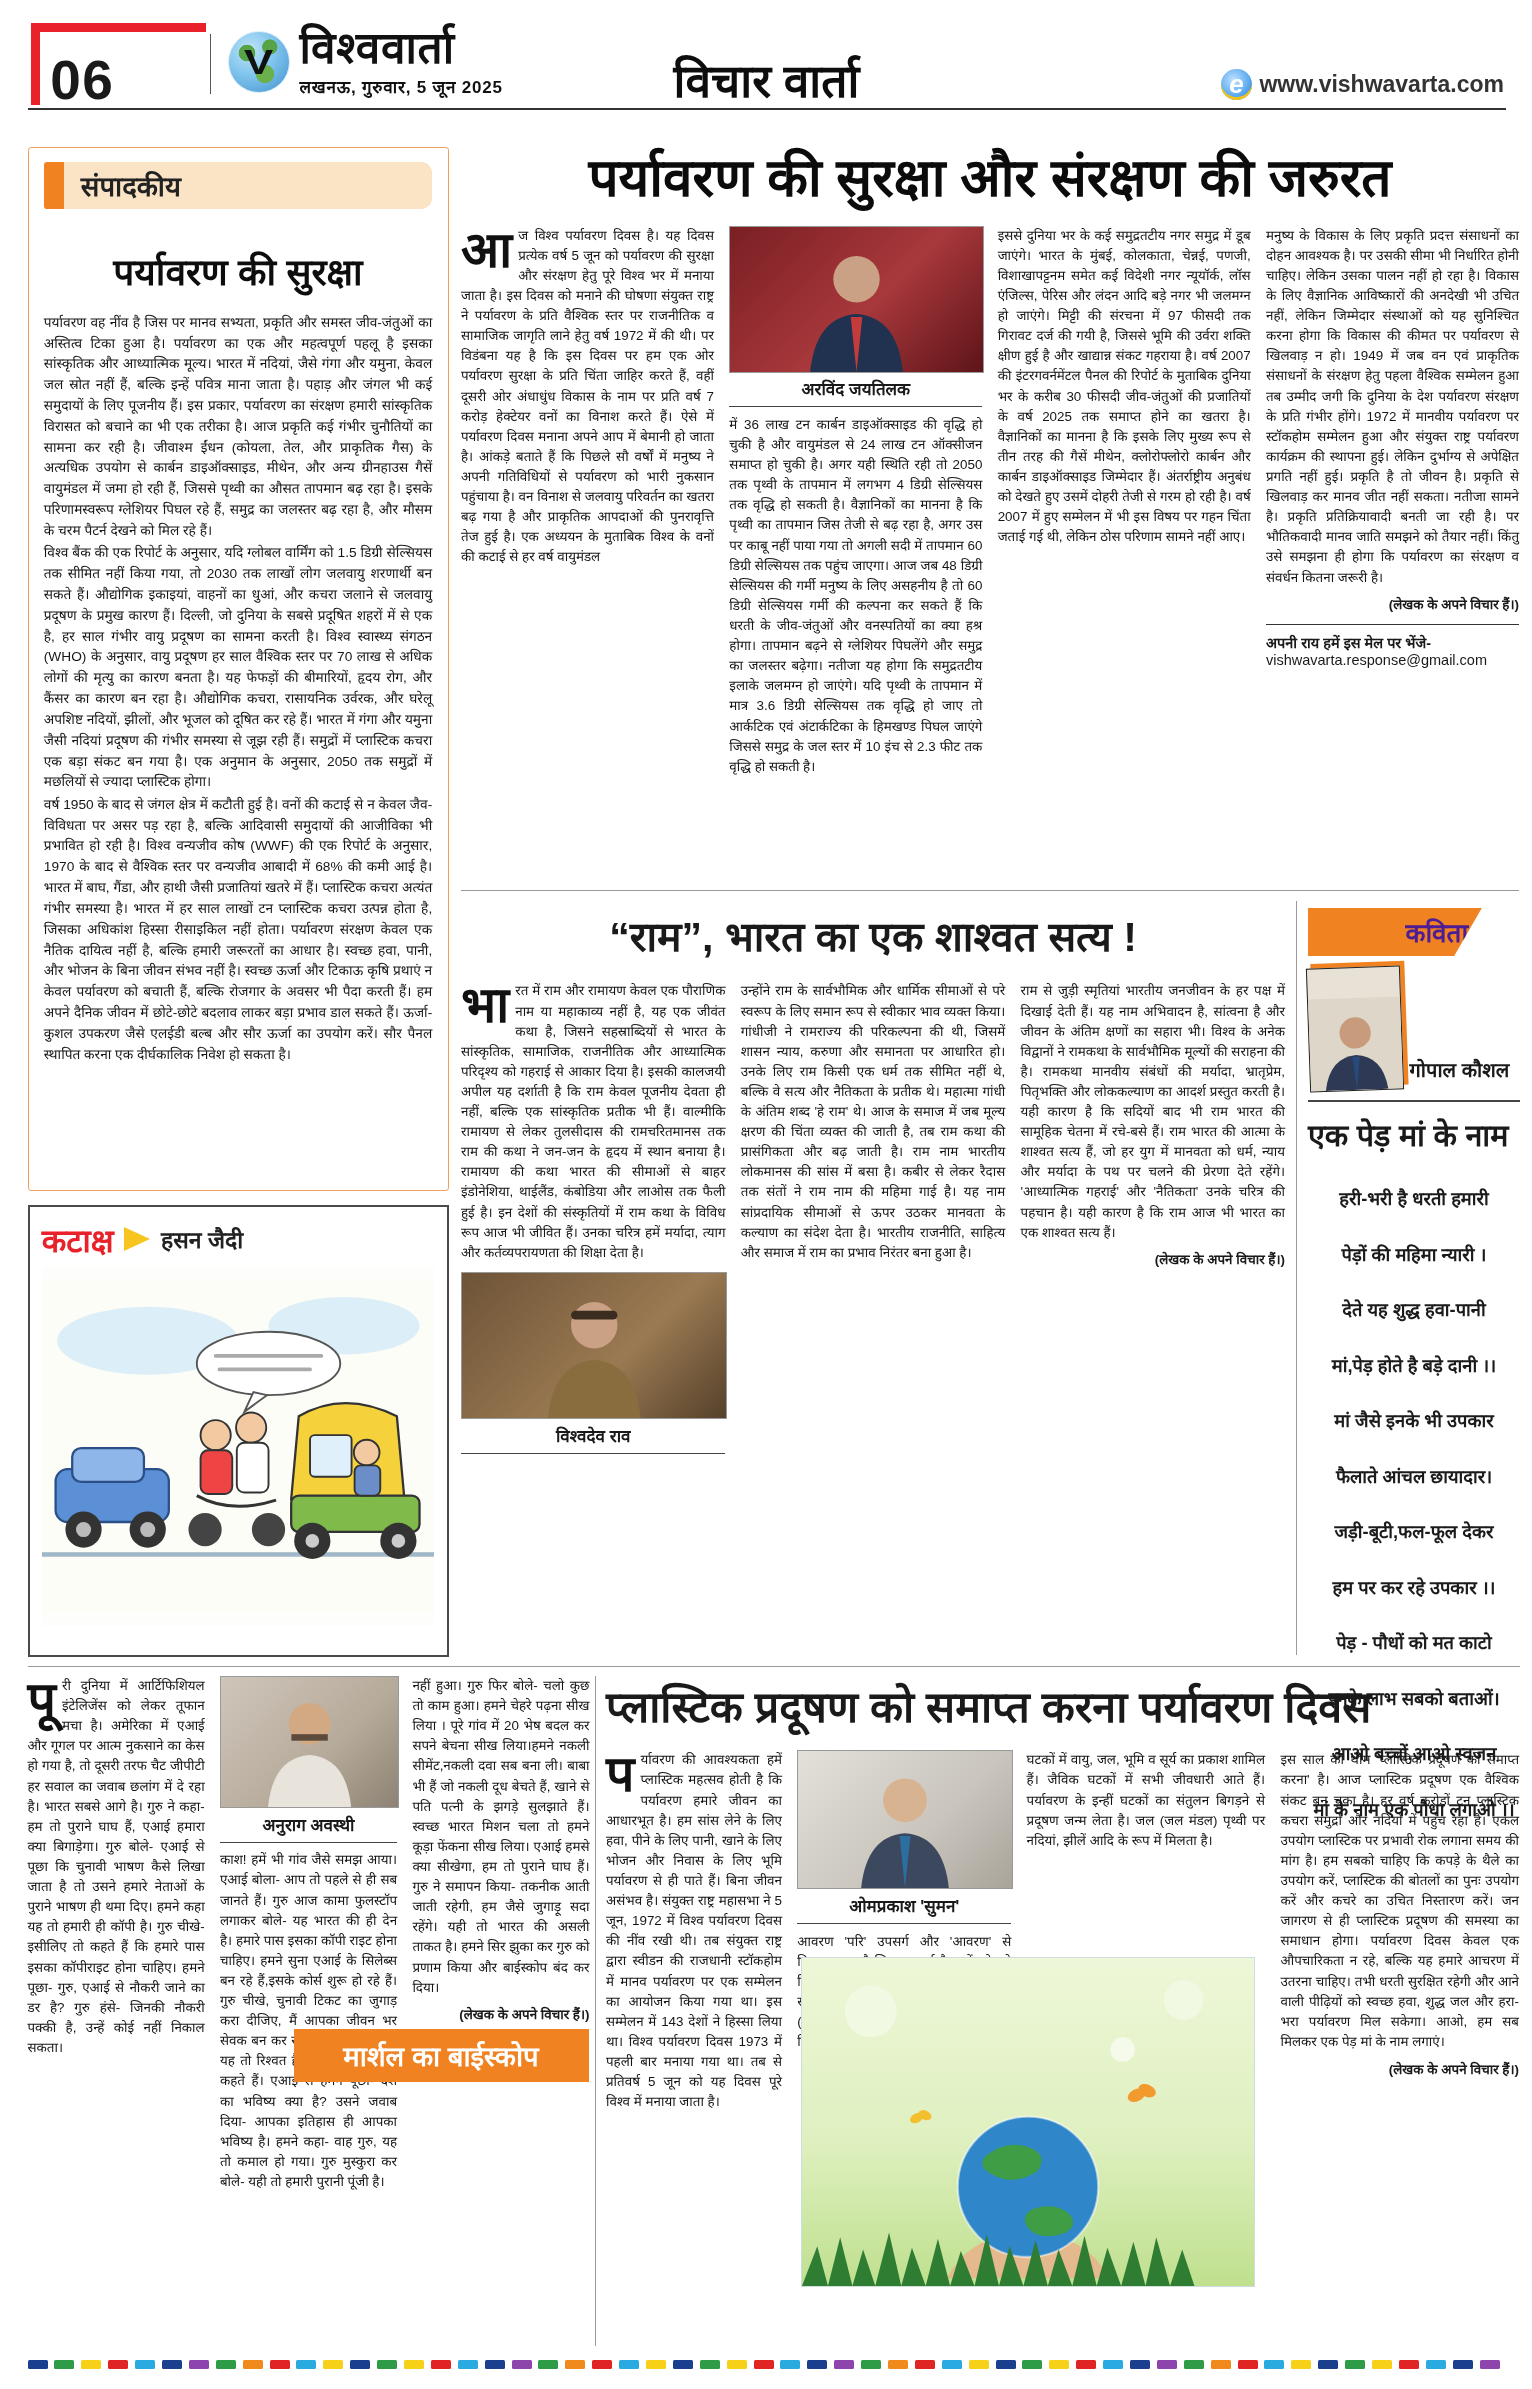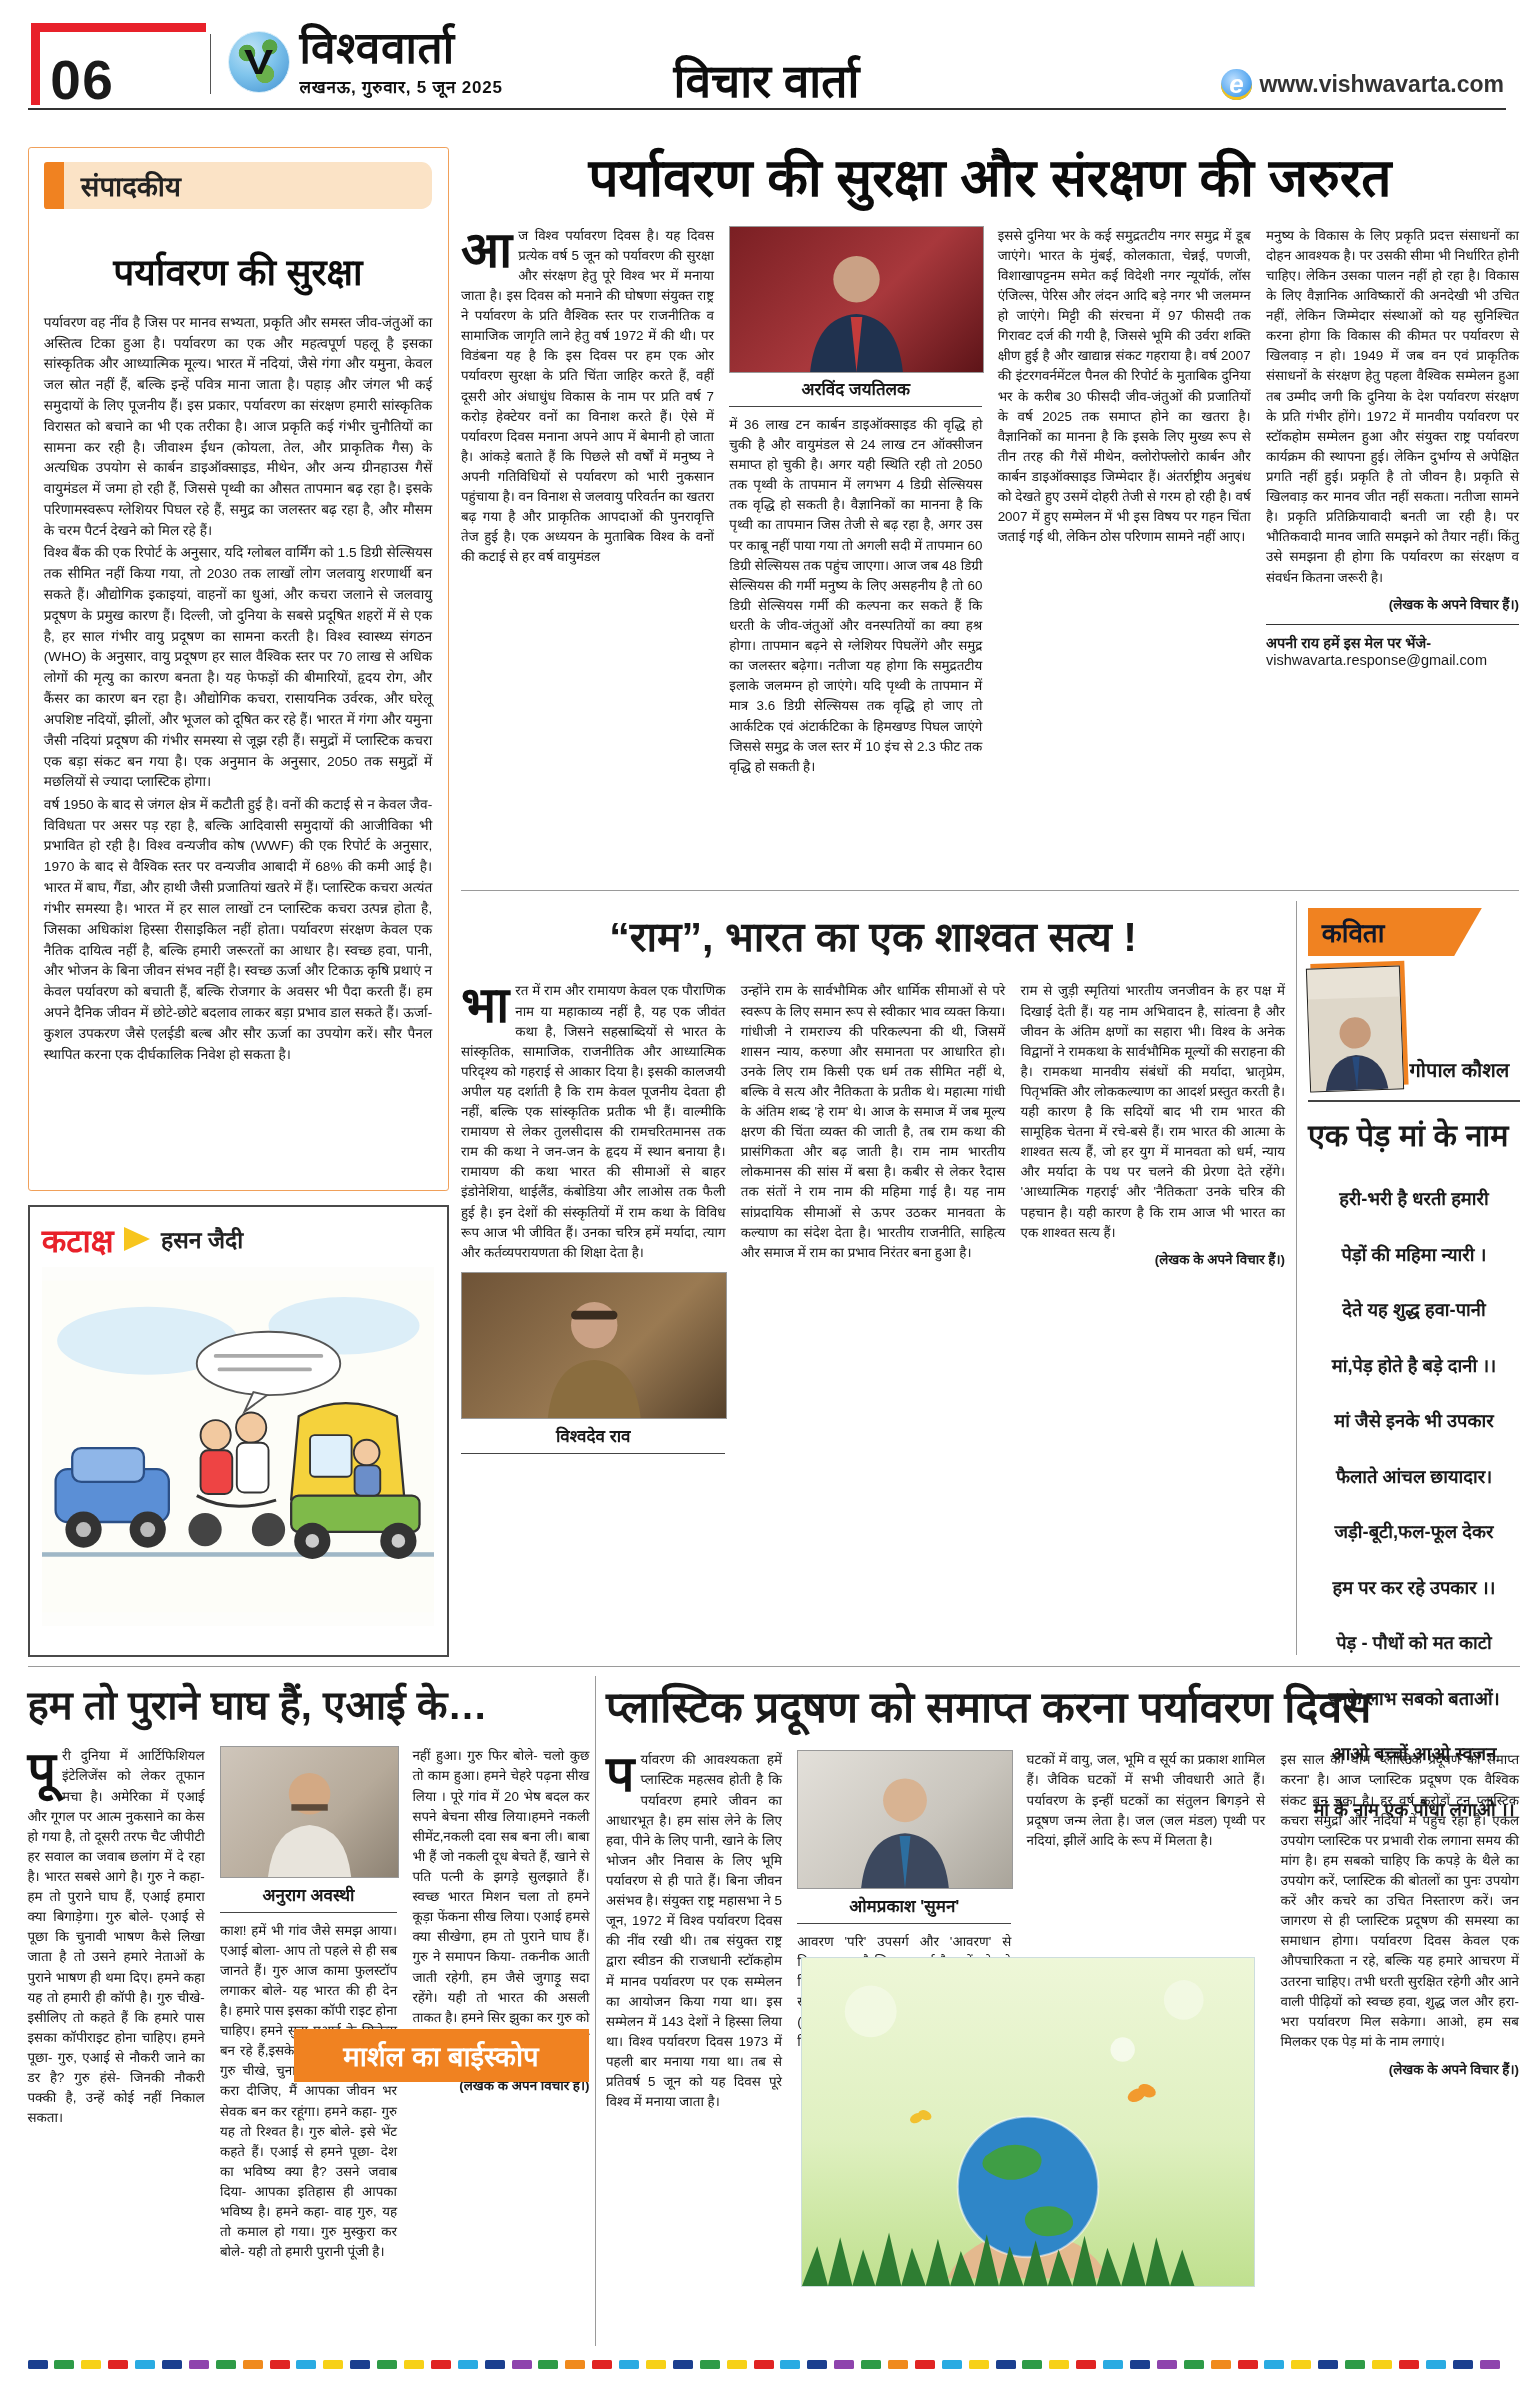--- a/index.html
+++ b/index.html
@@ -72,22 +72,22 @@
   .main-headline{text-align:center;font-size:53px;font-weight:800;color:#0b0b0b;line-height:1.05;margin:0 0 20px 0;}
   .feedback{border-top:1.5px solid #333;margin-top:10.7px;padding-top:7.6px;font-size:14.5px;font-weight:700;}
   .feedback .em{font-family:"Liberation Sans",sans-serif;font-weight:400;}
 
   
   .ram-article{position:absolute;left:461px;top:901px;width:824px;height:754px;}
   .ram-headline{text-align:center;font-size:41px;font-weight:800;margin:6.1px 0 18.3px 0;}
 
   
   .poem{position:absolute;left:1308px;top:908px;width:212px;}
-  .poem-tab{background:#f08221;color:#0f172a;font-size:26px;font-weight:800;padding:6.1px 13.7px;
-    clip-path:polygon(0 0,100% 0,84% 100%,0 100%);width:82%;box-sizing:border-box;margin-bottom:10.7px;}
+  .poem-tab{background:#f08221;color:#4c1d95;font-size:26px;font-weight:800;padding:6.1px 13.7px;
+    clip-path:polygon(0 0,100% 0,84% 100%,0 100%);width:82%;box-sizing:border-box;margin-bottom:10.7px;text-align:right;}
   .poem-head{display:flex;align-items:flex-end;gap:7.6px;}
   .poem-photo{width:92px;height:122px;border:1.5px solid #222;background:#e8e2d6;position:relative;transform:rotate(-2deg);box-shadow:4.6px -4.6px 0 #f08221;}
   .poem-photo svg{position:absolute;inset:0;width:100%;height:100%;}
   .poem-author{font-size:20px;font-weight:800;margin-bottom:7.6px;}
   .poem-title{font-size:30.5px;font-weight:800;border-top:2.3px solid #444;margin-top:9.2px;padding-top:10.7px;}
   .poem-line{font-size:18.3px;font-weight:700;text-align:center;margin-top:30.5px;color:#1b1b1b;}
 
   
   .ai-article{position:absolute;left:27.5px;top:1676px;width:562px;height:672px;}
   .ai-headline{font-size:40px;font-weight:800;margin:0 0 15.3px 0;}
@@ -264,21 +264,20 @@
   <div class="poem-line">हम पर कर रहे उपकार ।।</div>
   <div class="poem-line">पेड़ - पौधों को मत काटो</div>
   <div class="poem-line">इनके लाभ सबको बताओं।</div>
   <div class="poem-line">आओ बच्चों,आओ स्वजन</div>
   <div class="poem-line">मां के नाम एक पौधा लगाओ ।।</div>
 </div>
 
 <div class="hrule" style="left:27.5px;top:1666px;width:1492px;"></div>
 
 <div class="ai-article">
-  <div class="ai-headline">हम तो पुराने घाघ हैं, एआई के…</div>
   <div class="cols">
     <div class="col body-txt">
       <span class="dropcap">पू</span><span>री दुनिया में आर्टिफिशियल इंटेलिजेंस को लेकर तूफान मचा है। अमेरिका में एआई और गूगल पर आत्म नुकसाने का केस हो गया है, तो दूसरी तरफ चैट जीपीटी हर सवाल का जवाब छलांग में दे रहा है। भारत सबसे आगे है। गुरु ने कहा- हम तो पुराने घाघ हैं, एआई हमारा क्या बिगाड़ेगा। गुरु बोले- एआई से पूछा कि चुनावी भाषण कैसे लिखा जाता है तो उसने हमारे नेताओं के पुराने भाषण ही थमा दिए। हमने कहा यह तो हमारी ही कॉपी है। गुरु चीखे- इसीलिए तो कहते हैं कि हमारे पास इसका कॉपीराइट होना चाहिए। हमने पूछा- गुरु, एआई से नौकरी जाने का डर है? गुरु हंसे- जिनकी नौकरी पक्की है, उन्हें कोई नहीं निकाल सकता।</span>
     </div>
     <div class="col">
       <div class="photo" style="height:130px;background:linear-gradient(135deg,#cfc6bb,#b6aa9a 60%,#8d8273);">
         <svg viewBox="0 0 100 100" preserveAspectRatio="xMidYMax meet">
             <circle cx="50" cy="36" r="16" fill="#d3a984"></circle>
             <rect x="36" y="44" width="28" height="5" fill="#5c4a3a"></rect>
             <path d="M18 100 q4-38 32-40 q28 2 32 40 z" fill="#e8e4dc"></path>

